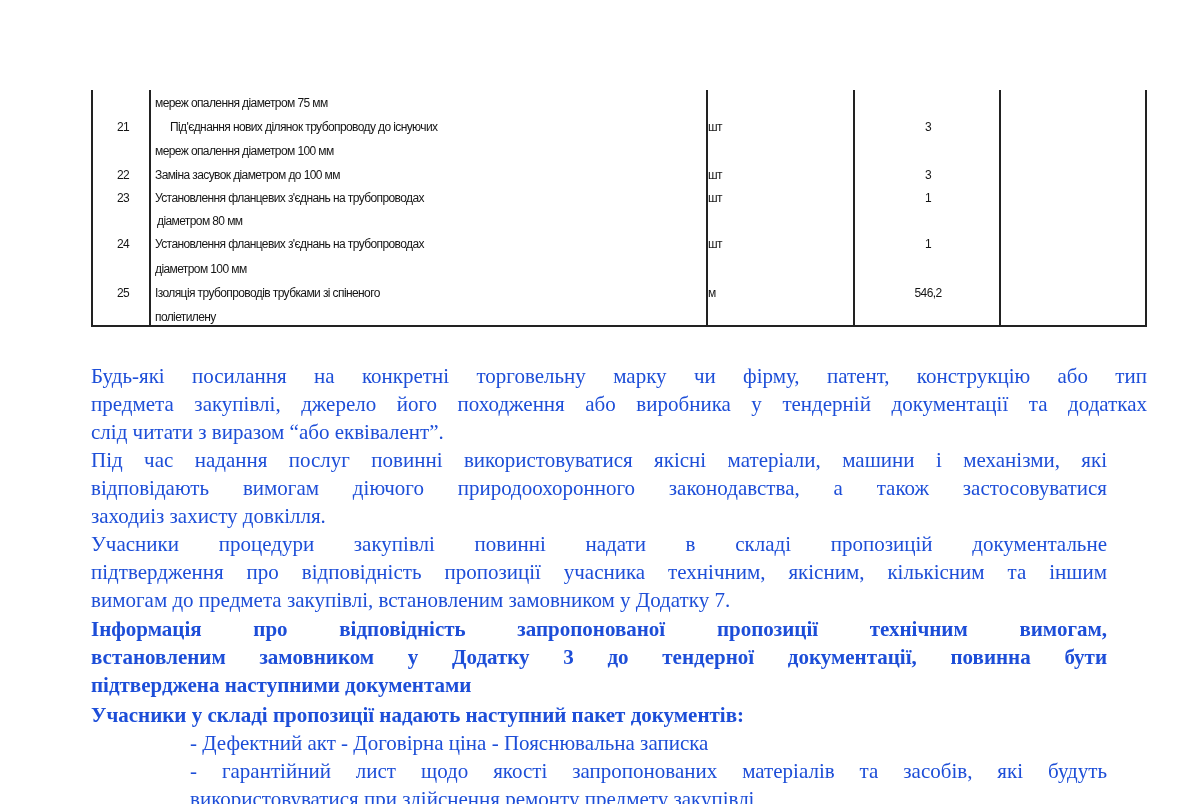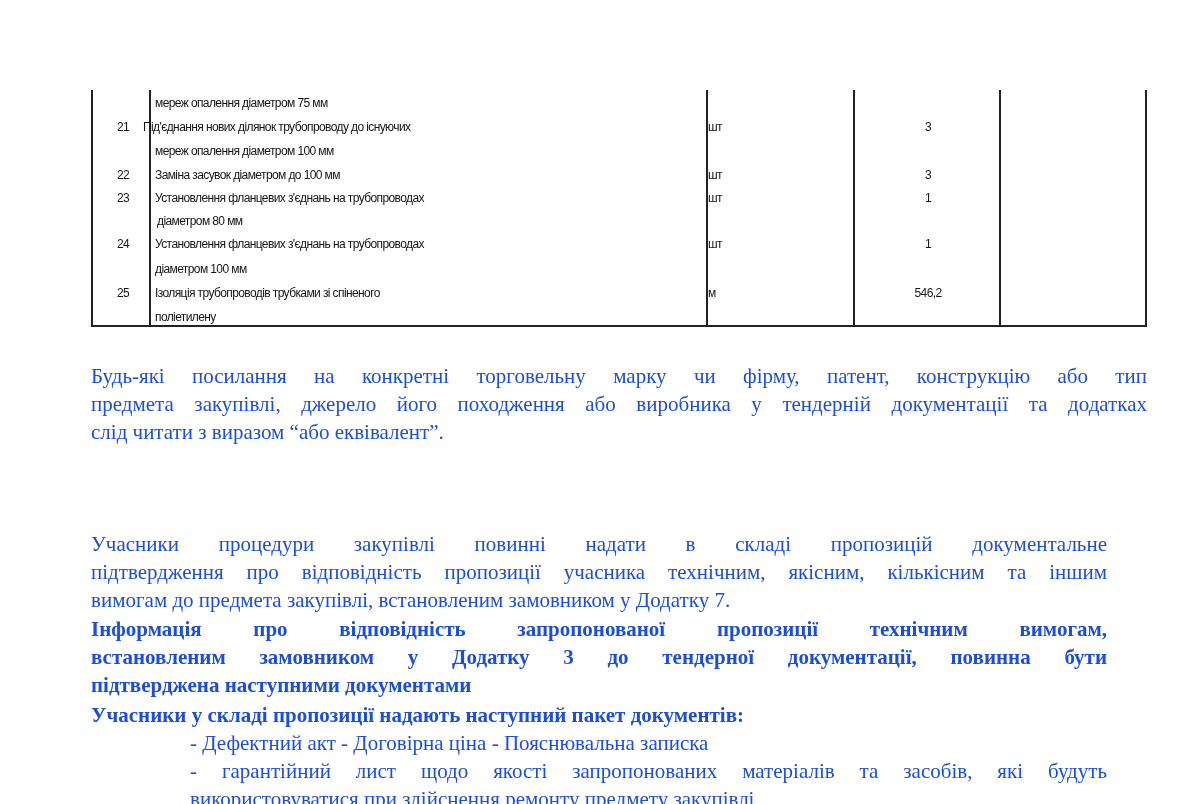--- a/index.html
+++ b/index.html
@@ -28,21 +28,21 @@
 
   <div class="tbl">
     <div class="vline" style="left:56px"></div>
     <div class="vline" style="left:613px"></div>
     <div class="vline" style="left:760px"></div>
     <div class="vline" style="left:906px"></div>
 
     <div class="cell-text" style="left:62px; top:1px">мереж опалення діаметром 75 мм</div>
 
     <div class="cell-text num" style="left:0; top:25px">21</div>
-    <div class="cell-text" style="left:50px; top:25px">Під'єднання нових ділянок трубопроводу до існуючих</div>
+    <div class="cell-text" style="left:77px; top:25px">Під'єднання нових ділянок трубопроводу до існуючих</div>
     <div class="cell-text" style="left:62px; top:49px">мереж опалення діаметром 100 мм</div>
     <div class="cell-text unit" style="left:615px; top:25px">шт</div>
     <div class="cell-text qty" style="left:762px; top:25px">3</div>
 
     <div class="cell-text num" style="left:0; top:73px">22</div>
     <div class="cell-text" style="left:62px; top:73px">Заміна засувок діаметром до 100 мм</div>
     <div class="cell-text unit" style="left:615px; top:73px">шт</div>
     <div class="cell-text qty" style="left:762px; top:73px">3</div>
 
     <div class="cell-text num" style="left:0; top:96px">23</div>
@@ -63,20 +63,25 @@
     <div class="cell-text unit" style="left:615px; top:191px">м</div>
     <div class="cell-text qty" style="left:762px; top:191px">546,2</div>
   </div>
 
   <div class="para" style="top:362px; width:1056px">
     <span class="j">Будь-які посилання на конкретні торговельну марку чи фірму, патент, конструкцію або тип</span>
     <span class="j">предмета закупівлі, джерело його походження або виробника у  тендерній документації та додатках</span>
     <span class="ln">слід читати з виразом “або еквівалент”.</span>
   </div>
 
+  <div class="para" style="top:446px; width:1016px">
+    <span class="j">Під час надання послуг повинні використовуватися якісні матеріали, машини і механізми, які</span>
+    <span class="j">відповідають вимогам діючого природоохоронного законодавства, а також застосовуватися</span>
+    <span class="ln">заходиіз захисту довкілля.</span>
+  </div>
 
   <div class="para" style="top:530px; width:1016px">
     <span class="j">Учасники процедури закупівлі повинні надати в складі пропозицій документальне</span>
     <span class="j">підтвердження про відповідність пропозиції учасника технічним, якісним, кількісним та іншим</span>
     <span class="ln">вимогам до предмета закупівлі, встановленим замовником у Додатку 7.</span>
   </div>
 
   <div class="para bold" style="top:615px; width:1016px">
     <span class="j">Інформація про відповідність запропонованої пропозиції технічним вимогам,</span>
     <span class="j">встановленим замовником у Додатку 3 до тендерної документації, повинна бути</span>

